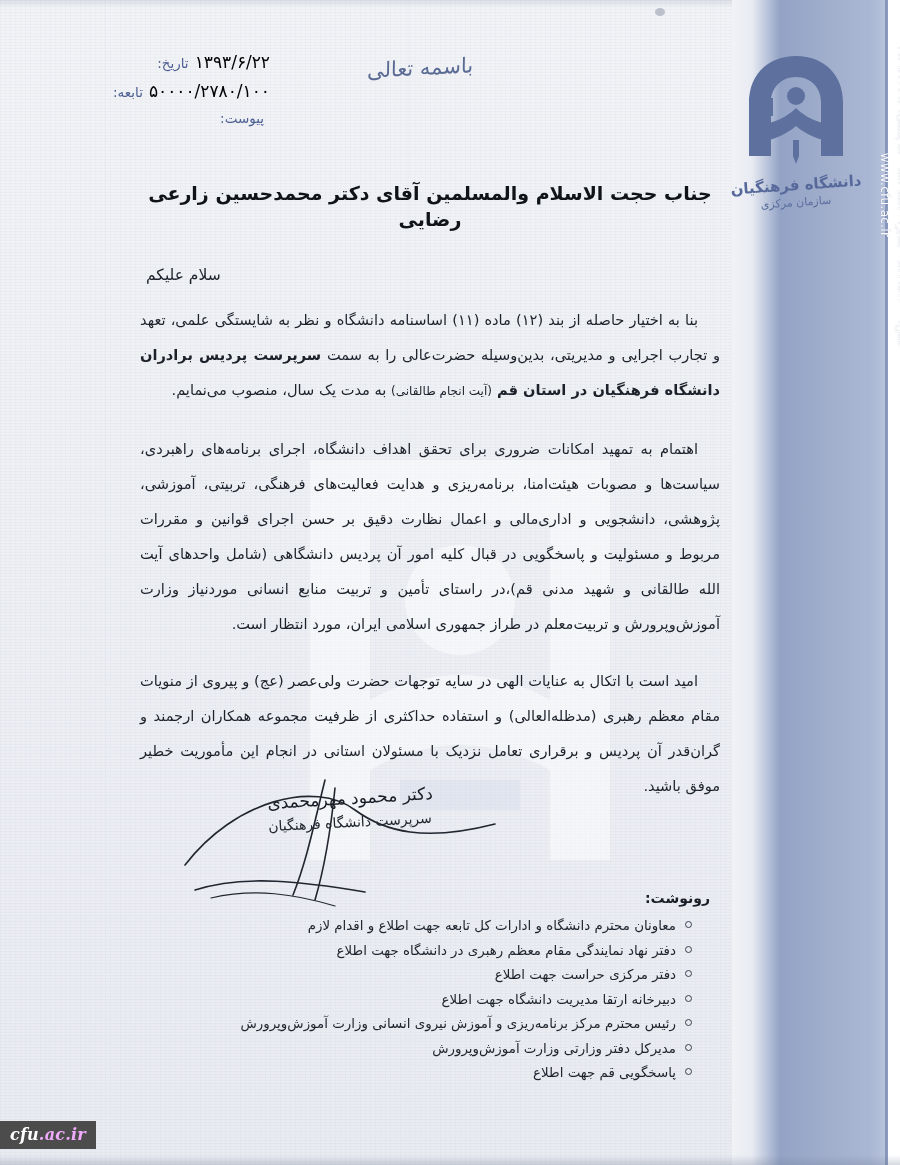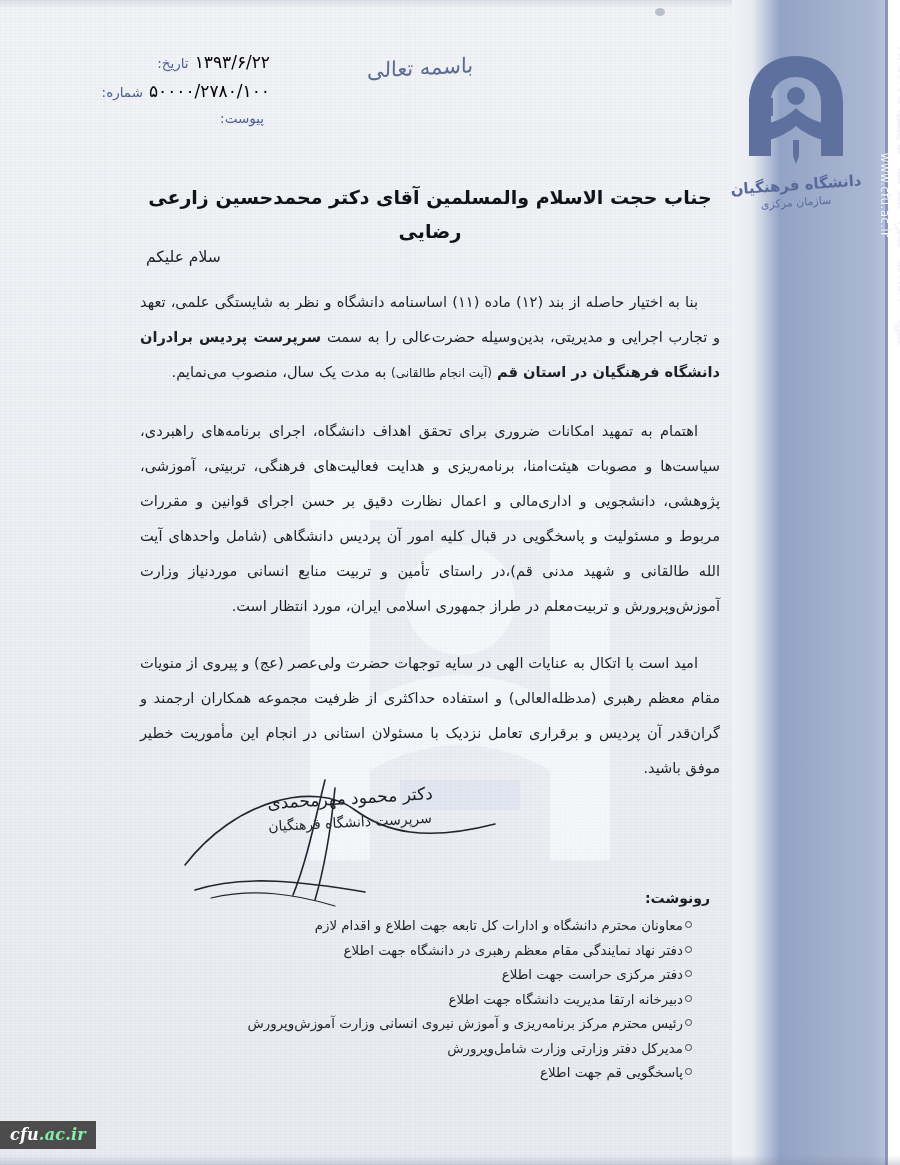--- a/index.html
+++ b/index.html
@@ -194,23 +194,24 @@
     top: 180px;
     right: 180px;
     width: 580px;
     direction: rtl;
     text-align: justify;
     color: #21262f;
   }
   .addressee {
     font-size: 19px;
     font-weight: 700;
-    line-height: 34px;
+    line-height: 26px;
     text-align: center;
     color: #101418;
+    margin-bottom: 34px;
   }
   .greeting {
     font-size: 15.5px;
     text-align: left;
     padding-left: 6px;
     margin-bottom: 18px;
     color: #1b2029;
   }
   .para {
     font-size: 14.6px;
@@ -274,21 +275,21 @@
   }
   .cc-list {
     list-style: none;
     margin: 0;
     padding: 0;
   }
   .cc-item {
     display: flex;
     align-items: baseline;
     justify-content: flex-start;
-    gap: 2px;
+    gap: 9px;
     font-size: 13.4px;
     line-height: 24.5px;
     color: #1d222b;
     padding-right: 18px;
   }
   .cc-bullet {
     flex: none;
     width: 7px; height: 7px;
     border: 1px solid #3a4150;
     border-radius: 50%;
@@ -304,21 +305,21 @@
     padding: 4px 10px 5px 10px;
     background: #4c4c4c;
     color: #ffffff;
     font-family: "DejaVu Serif", "Liberation Serif", serif;
     font-size: 16px;
     font-weight: 700;
     font-style: italic;
     letter-spacing: .2px;
     direction: ltr;
   }
-  .cfu-badge .dom { color: #86efac; font-style: italic; }
+  .cfu-badge .dom { color: #f0abfc; font-style: italic; }
 
   
   .bottom-shadow {
     position: absolute;
     left: 0; right: 0; bottom: 0;
     height: 10px;
     background: linear-gradient(0deg, rgba(120,130,155,0.30), rgba(255,255,255,0));
     pointer-events: none;
   }
   .top-shadow {
@@ -396,21 +397,21 @@
     <span>باسمه تعالی</span>
   </div>
 
   <div class="meta">
     <div class="meta-row">
       <span class="meta-value">۱۳۹۳/۶/۲۲</span>
       <span class="meta-label">تاریخ:</span>
     </div>
     <div class="meta-row">
       <span class="meta-value">۵۰۰۰۰/۲۷۸۰/۱۰۰</span>
-      <span class="meta-label">شماره:</span>
+      <span class="meta-label">تابعه:</span>
     </div>
     <div class="meta-row">
       <span class="meta-value"></span>
       <span class="meta-label">پیوست:</span>
     </div>
   </div>
 
   <div class="body-area">
     <div class="addressee">جناب حجت الاسلام والمسلمین آقای دکتر محمدحسین زارعی رضایی</div>
     <div class="greeting">سلام علیکم</div>
@@ -457,21 +458,21 @@
       <li class="cc-item">
         <span class="cc-bullet"></span>
         <span class="cc-text">دبیرخانه ارتقا مدیریت دانشگاه جهت اطلاع</span>
       </li>
       <li class="cc-item">
         <span class="cc-bullet"></span>
         <span class="cc-text">رئیس محترم مرکز برنامه‌ریزی و آموزش نیروی انسانی وزارت آموزش‌وپرورش</span>
       </li>
       <li class="cc-item">
         <span class="cc-bullet"></span>
-        <span class="cc-text">مدیرکل دفتر وزارتی وزارت شامل‌وپرورش</span>
+        <span class="cc-text">مدیرکل دفتر وزارتی وزارت آموزش‌وپرورش</span>
       </li>
       <li class="cc-item">
         <span class="cc-bullet"></span>
         <span class="cc-text">پاسخگویی قم جهت اطلاع</span>
       </li>
     </ul>
   </div>
 
   <div class="cfu-badge"><span>cfu</span><span class="dom">.ac.ir</span></div>
 

